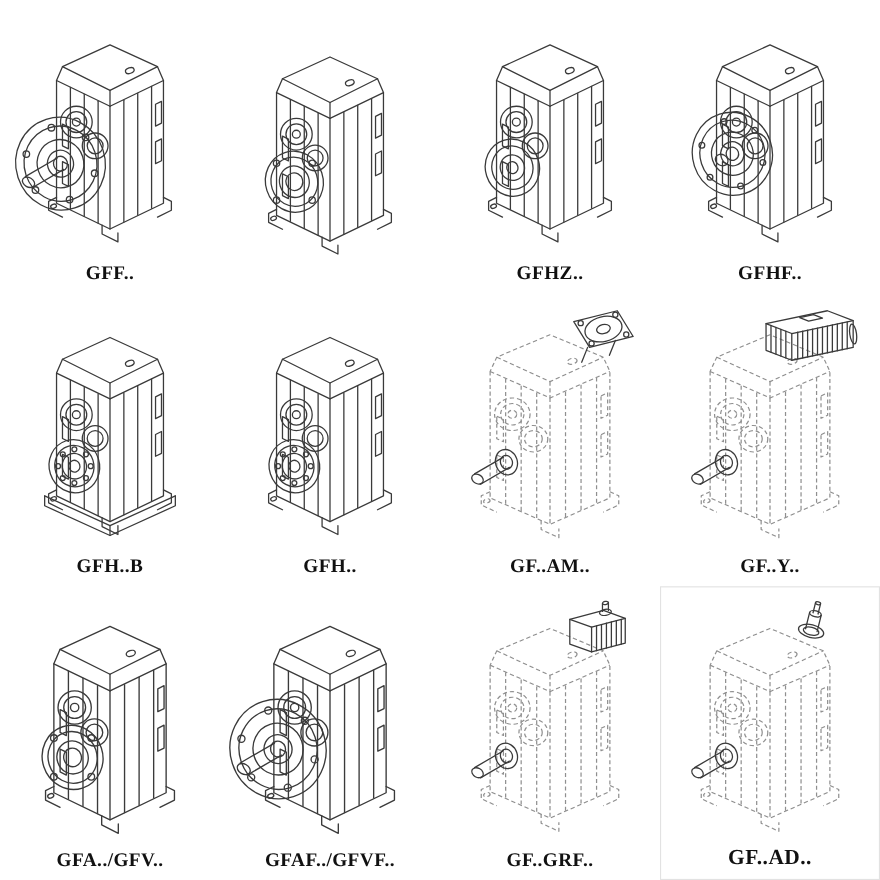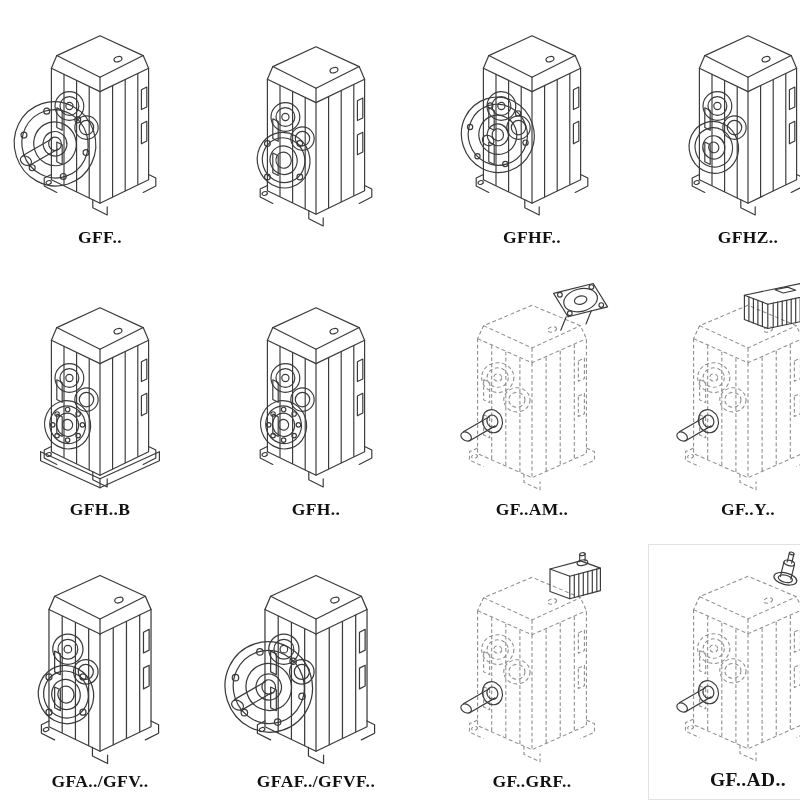--- a/index.html
+++ b/index.html
@@ -5,21 +5,21 @@
   html,body{margin:0;padding:0;}
   body{
     width:800px;height:800px;background:#ffffff;
     font-family:"Liberation Serif", serif;
     overflow:hidden;
   }
   .catalog{
     display:grid;
     grid-template-columns:repeat(4,200px);
     grid-template-rows:repeat(3,1fr);
-    width:800px;height:800px;gap:16px;
+    width:800px;height:800px;
   }
   .cell{
     margin:0;
     display:flex;flex-direction:column;align-items:center;justify-content:flex-end;
     padding:4px 2px 8px;box-sizing:border-box;
   }
   .cell.boxed{border:1px solid #e2e2e2;}
   .drawing{flex:1 1 auto;width:100%;display:flex;align-items:center;justify-content:center;min-height:0;}
   .drawing svg{width:188px;height:100%;max-height:216px;overflow:visible;}
   .label{
@@ -152,36 +152,28 @@
             <ellipse cx="43" cy="195" rx="3" ry="2" transform="rotate(-20 43 195)"></ellipse>
             <path d="M154,186 l8,4 l0,9 l-14,7"></path>
             <path d="M92,214 l0,9 l16,8 l0,-9"></path>
             <circle cx="66" cy="110" r="16"></circle>
             <circle cx="66" cy="110" r="10.5"></circle>
             <circle cx="66" cy="110" r="4"></circle>
             <circle cx="85" cy="134" r="13"></circle>
             <circle cx="85" cy="134" r="8"></circle>
           </g>
           <g fill="none" stroke="#3a3a3a" stroke-width="1.3" stroke-linejoin="round" stroke-linecap="round">
-            <ellipse cx="62" cy="142" rx="40.32" ry="42" transform="rotate(-18 62 142)"></ellipse>
-            <ellipse cx="62" cy="142" rx="32.76" ry="34.02" transform="rotate(-18 62 142)"></ellipse>
-            <ellipse cx="62" cy="142" rx="21" ry="21.84" transform="rotate(-18 62 142)"></ellipse>
-            <ellipse cx="62" cy="142" rx="11.760000000000002" ry="12.18" transform="rotate(-18 62 142)"></ellipse>
-            <ellipse cx="62" cy="142" rx="6.3" ry="6.72" transform="rotate(-18 62 142)"></ellipse>
-            <circle cx="92.8" cy="150.7" r="2.9"></circle>
-            <circle cx="70.3" cy="174.5" r="2.9"></circle>
-            <circle cx="39.4" cy="165.8" r="2.9"></circle>
-            <circle cx="31.2" cy="133.3" r="2.9"></circle>
-            <circle cx="53.7" cy="109.5" r="2.9"></circle>
-            <circle cx="84.6" cy="118.2" r="2.9"></circle>
-            <ellipse cx="51.2" cy="148.3" rx="5.5" ry="6.7" transform="rotate(-60 51.2 148.3)"></ellipse>
-          </g>
-        </svg>
-      </div>
-    <figcaption class="label">GFHF..</figcaption>
+            <ellipse cx="62" cy="156" rx="27.3" ry="29" transform="rotate(-18 62 156)"></ellipse>
+            <ellipse cx="62" cy="156" rx="20.7" ry="22" transform="rotate(-18 62 156)"></ellipse>
+            <ellipse cx="62" cy="156" rx="12.2" ry="13" transform="rotate(-18 62 156)"></ellipse>
+            <ellipse cx="62" cy="156" rx="5.6" ry="6" transform="rotate(-18 62 156)"></ellipse>
+          </g>
+        </svg>
+      </div>
+    <figcaption class="label">GFHZ..</figcaption>
   </figure>
 
   <figure class="cell">
     <div class="drawing">
         <svg viewBox="0 0 200 240" xmlns="http://www.w3.org/2000/svg" role="img">
           <g fill="none" stroke="#3a3a3a" stroke-width="1.3" stroke-linejoin="round" stroke-linecap="round">
             <path d="M46,68 L46,192 L100,218 L154,192 L154,68 L148,54 L100,32 L52,54 Z"></path>
             <path d="M46,68 L100,94 L154,68"></path>
             <path d="M100,94 L100,218"></path>
             <path d="M52,54 L100,78 L148,54"></path>
@@ -201,28 +193,36 @@
             <ellipse cx="43" cy="195" rx="3" ry="2" transform="rotate(-20 43 195)"></ellipse>
             <path d="M154,186 l8,4 l0,9 l-14,7"></path>
             <path d="M92,214 l0,9 l16,8 l0,-9"></path>
             <circle cx="66" cy="110" r="16"></circle>
             <circle cx="66" cy="110" r="10.5"></circle>
             <circle cx="66" cy="110" r="4"></circle>
             <circle cx="85" cy="134" r="13"></circle>
             <circle cx="85" cy="134" r="8"></circle>
           </g>
           <g fill="none" stroke="#3a3a3a" stroke-width="1.3" stroke-linejoin="round" stroke-linecap="round">
-            <ellipse cx="62" cy="156" rx="27.3" ry="29" transform="rotate(-18 62 156)"></ellipse>
-            <ellipse cx="62" cy="156" rx="20.7" ry="22" transform="rotate(-18 62 156)"></ellipse>
-            <ellipse cx="62" cy="156" rx="12.2" ry="13" transform="rotate(-18 62 156)"></ellipse>
-            <ellipse cx="62" cy="156" rx="5.6" ry="6" transform="rotate(-18 62 156)"></ellipse>
-          </g>
-        </svg>
-      </div>
-    <figcaption class="label">GFHZ..</figcaption>
+            <ellipse cx="62" cy="142" rx="40.32" ry="42" transform="rotate(-18 62 142)"></ellipse>
+            <ellipse cx="62" cy="142" rx="32.76" ry="34.02" transform="rotate(-18 62 142)"></ellipse>
+            <ellipse cx="62" cy="142" rx="21" ry="21.84" transform="rotate(-18 62 142)"></ellipse>
+            <ellipse cx="62" cy="142" rx="11.760000000000002" ry="12.18" transform="rotate(-18 62 142)"></ellipse>
+            <ellipse cx="62" cy="142" rx="6.3" ry="6.72" transform="rotate(-18 62 142)"></ellipse>
+            <circle cx="92.8" cy="150.7" r="2.9"></circle>
+            <circle cx="70.3" cy="174.5" r="2.9"></circle>
+            <circle cx="39.4" cy="165.8" r="2.9"></circle>
+            <circle cx="31.2" cy="133.3" r="2.9"></circle>
+            <circle cx="53.7" cy="109.5" r="2.9"></circle>
+            <circle cx="84.6" cy="118.2" r="2.9"></circle>
+            <ellipse cx="51.2" cy="148.3" rx="5.5" ry="6.7" transform="rotate(-60 51.2 148.3)"></ellipse>
+          </g>
+        </svg>
+      </div>
+    <figcaption class="label">GFHF..</figcaption>
   </figure>
 
   <figure class="cell">
     <div class="drawing">
         <svg viewBox="0 0 200 240" xmlns="http://www.w3.org/2000/svg" role="img">
           <g fill="none" stroke="#3a3a3a" stroke-width="1.3" stroke-linejoin="round" stroke-linecap="round">
             <path d="M46,68 L46,192 L100,218 L154,192 L154,68 L148,54 L100,32 L52,54 Z"></path>
             <path d="M46,68 L100,94 L154,68"></path>
             <path d="M100,94 L100,218"></path>
             <path d="M52,54 L100,78 L148,54"></path>

